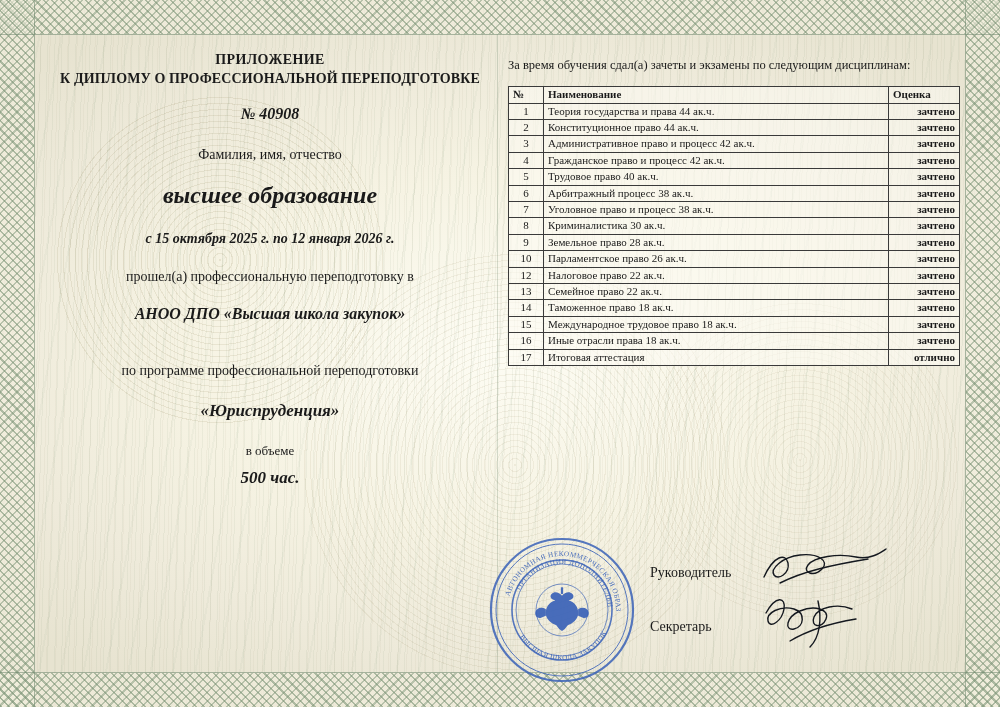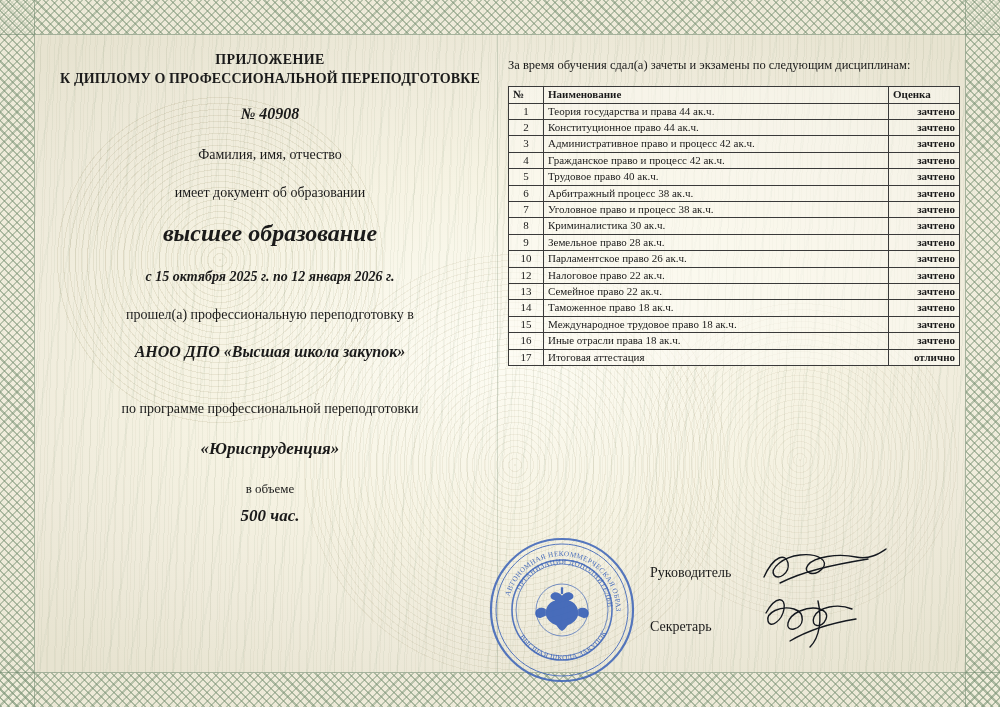--- a/index.html
+++ b/index.html
@@ -235,21 +235,20 @@
   <div class="rule rule-h" style="left:0;top:672px;width:1000px;"></div>
   <div class="rule rule-v" style="left:34px;top:0;height:707px;"></div>
   <div class="rule rule-v" style="left:965px;top:0;height:707px;"></div>
   <div class="rule rule-v" style="left:497px;top:34px;height:638px;background:rgba(110,135,110,0.28);"></div>
 
   <div class="left-col">
     <div class="hdr-line1">ПРИЛОЖЕНИЕ</div>
     <div class="hdr-line2">К ДИПЛОМУ О ПРОФЕССИОНАЛЬНОЙ ПЕРЕПОДГОТОВКЕ</div>
     <div class="doc-number">№ 40908</div>
     <div class="label-fio">Фамилия, имя, отчество</div>
-    <div class="label-doc">имеет документ об образовании</div>
     <div class="edu-level">высшее образование</div>
     <div class="period">с 15 октября 2025 г. по 12 января 2026 г.</div>
     <div class="label-retrain">прошел(а) профессиональную переподготовку в</div>
     <div class="org">АНОО ДПО «Высшая школа закупок»</div>
     <div class="label-program">по программе профессиональной переподготовки</div>
     <div class="program">«Юриспруденция»</div>
     <div class="label-volume">в объеме</div>
     <div class="volume">500 час.</div>
   </div>
 

